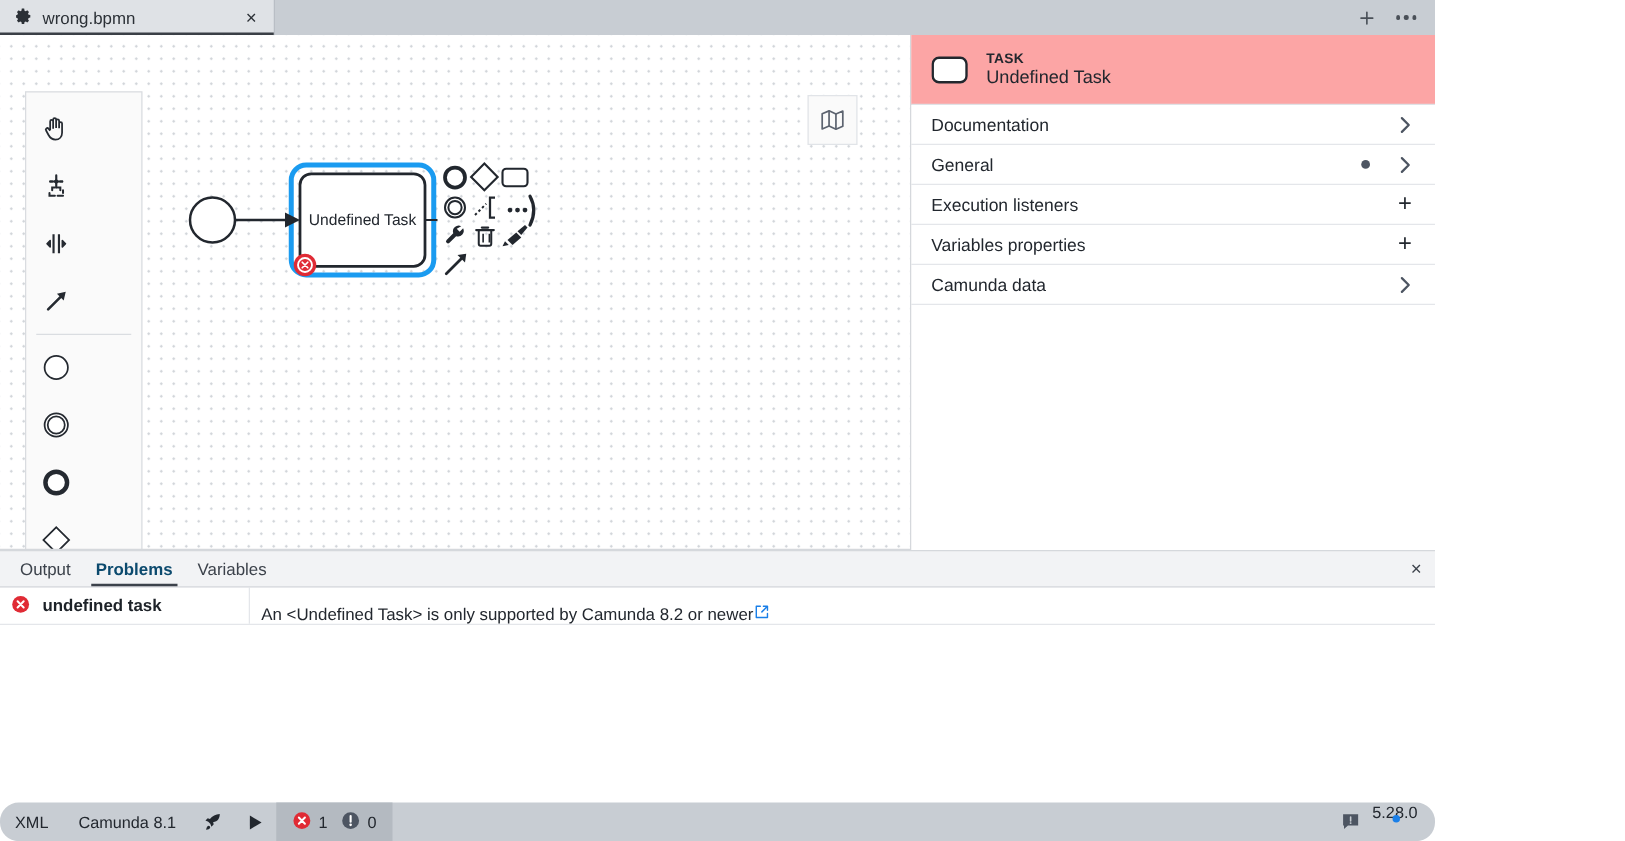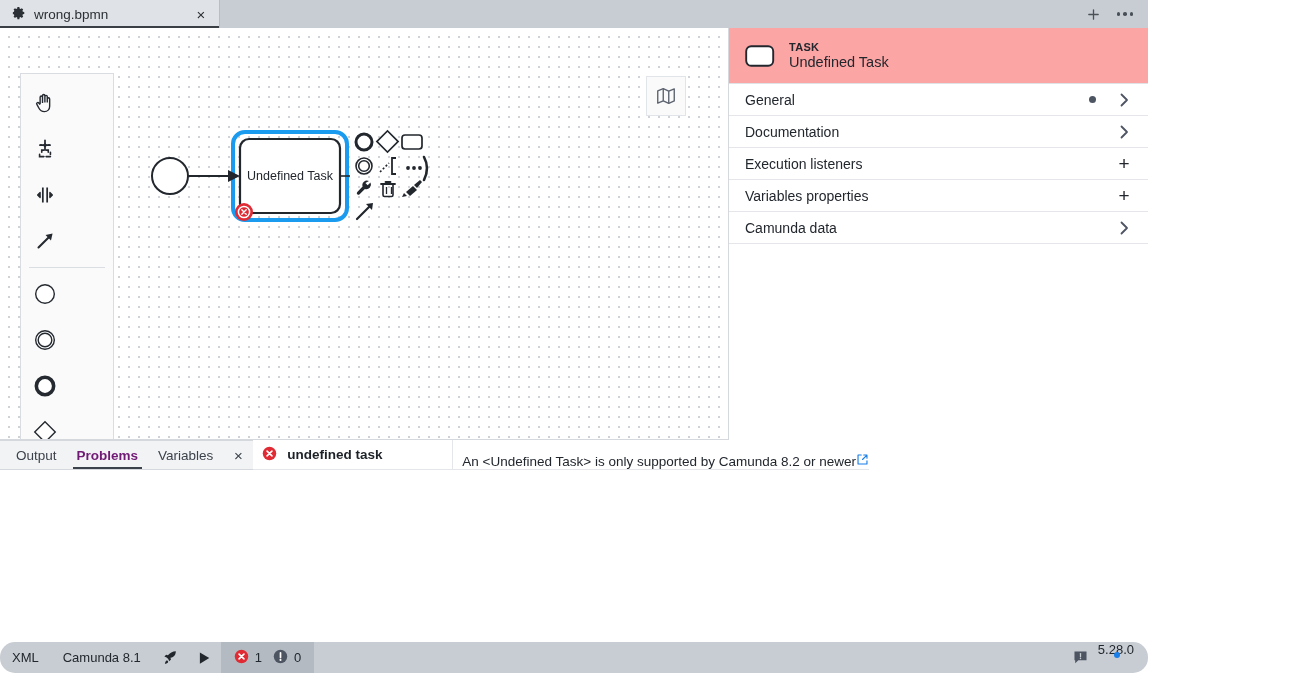--- a/index.html
+++ b/index.html
@@ -92,30 +92,30 @@
     height: 32px; display: flex; align-items: center;
     padding: 0 16px; border-bottom: 1px solid #e4e6ea;
     font-size: 14px; color: #22272e;
   }
   .props-group-label { flex: 1; }
   .props-dot { width: 7px; height: 7px; border-radius: 50%; background: #4d5562; margin-right: 20px; }
   .props-icon { width: 16px; display: flex; align-items: center; justify-content: center; color: #4d5562; }
   .props-plus { font-size: 19px; line-height: 1; color: #22272e; font-weight: 400; }
 
   
-  .bottom { flex: none; background: #fff; display: flex; flex-direction: row; }
+  .bottom { flex: none; background: #fff; display: flex; flex-direction: column; }
   .bottom-tabs {
     height: 30px; background: #f2f3f5; border-top: 1px solid #d5d8dc; border-bottom: 1px solid #d5d8dc;
     display: flex; align-items: stretch; padding-left: 6px; position: relative;
   }
   .btab {
     display: flex; align-items: center; padding: 0 10px; font-size: 13.5px; color: #3c424b;
     position: relative;
   }
-  .btab.active { color: #701a75; font-weight: bold; }
+  .btab.active { color: #0c4a6e; font-weight: bold; }
   .btab.active:after {
     content: ""; position: absolute; left: 6px; right: 6px; bottom: 0; height: 2px; background: #3c424b;
   }
   .btabs-spacer { flex: 1; }
   .btab-close {
     width: 30px; display: flex; align-items: center; justify-content: center;
     font-size: 15px; color: #3c424b;
   }
   .problem-row {
     display: flex; align-items: stretch; height: 30px;
@@ -323,31 +323,31 @@
             <rect x="1.2" y="2.2" width="27" height="19.6" rx="5" fill="#fff" stroke="#22272e" stroke-width="1.9"></rect>
           </svg>
         </div>
         <div class="props-header-text">
           <div class="props-kind">TASK</div>
           <div class="props-name">Undefined Task</div>
         </div>
       </div>
 
       <div class="props-group">
-        <span class="props-group-label">General</span>
-        <span class="props-dot"></span>
+        <span class="props-group-label">Documentation</span>
         <span class="props-icon">
           <svg width="9" height="14" viewBox="0 0 9 14">
               <path d="M1.5 1.5 L7 7 L1.5 12.5" fill="none" stroke="#4d5562" stroke-width="1.8" stroke-linecap="round" stroke-linejoin="round"></path>
             </svg>
         </span>
       </div>
 
       <div class="props-group">
-        <span class="props-group-label">Documentation</span>
+        <span class="props-group-label">General</span>
+        <span class="props-dot"></span>
         <span class="props-icon">
           <svg width="9" height="14" viewBox="0 0 9 14">
               <path d="M1.5 1.5 L7 7 L1.5 12.5" fill="none" stroke="#4d5562" stroke-width="1.8" stroke-linecap="round" stroke-linejoin="round"></path>
             </svg>
         </span>
       </div>
 
       <div class="props-group">
         <span class="props-group-label">Execution listeners</span>
         <span class="props-icon">

